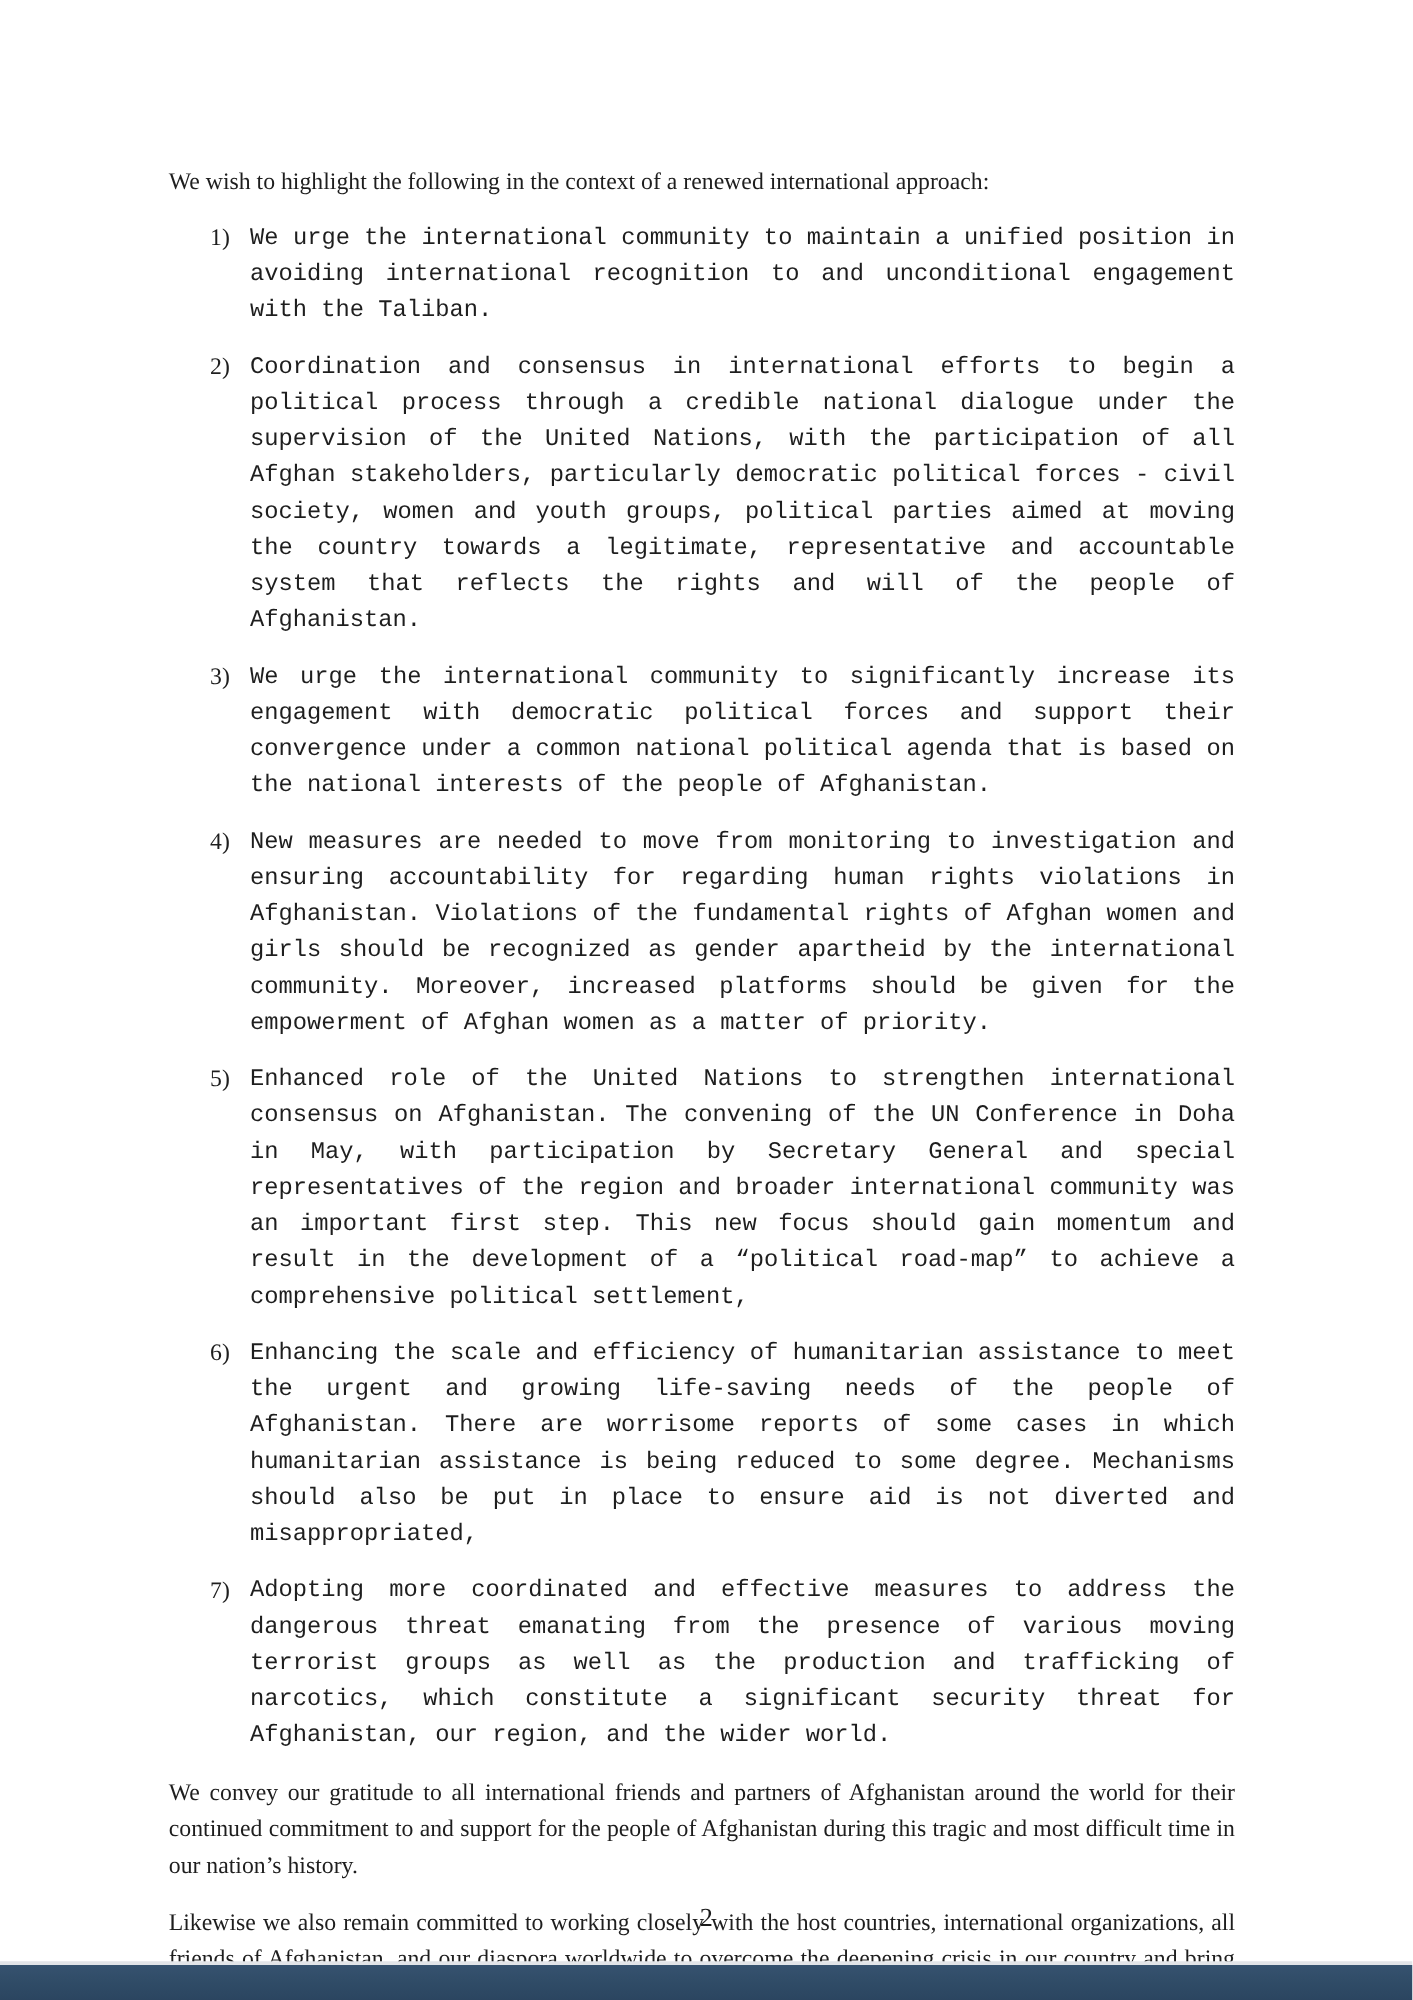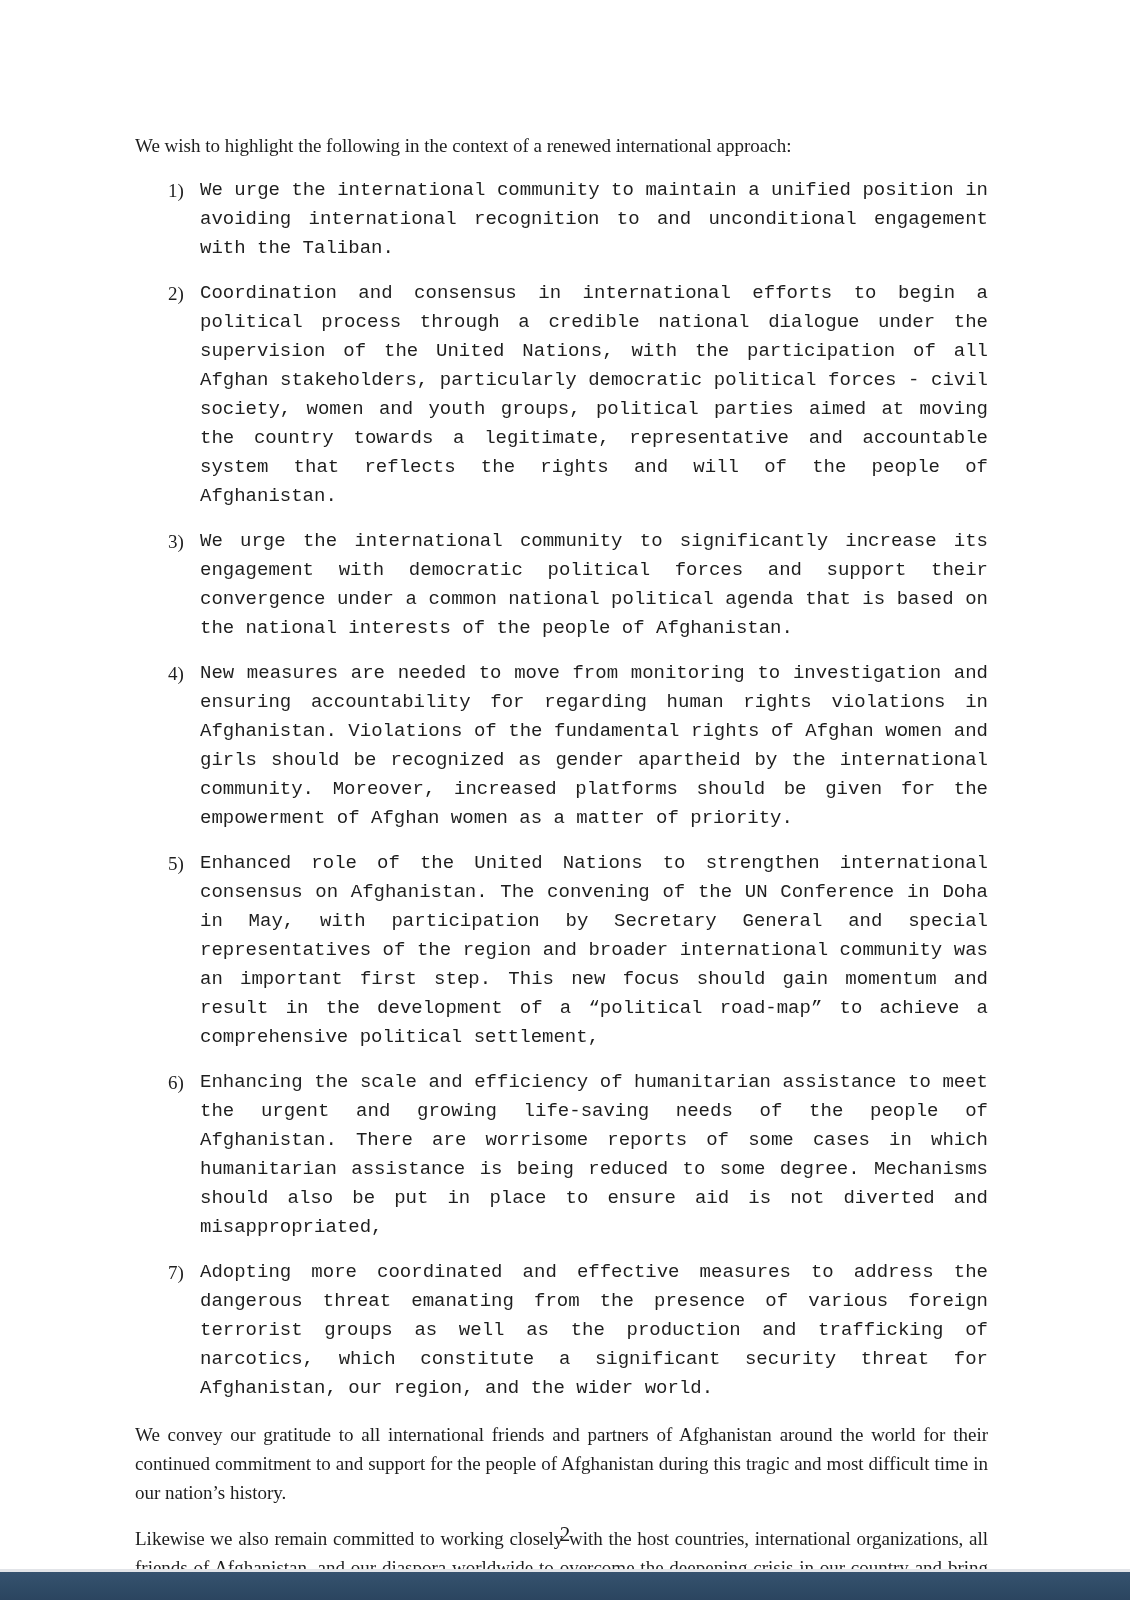--- a/index.html
+++ b/index.html
@@ -105,21 +105,21 @@
       <li>
         <span class="li-num">5)</span>
         <span class="li-text">Enhanced role of the United Nations to strengthen international consensus on Afghanistan. The convening of the UN Conference in Doha in May, with participation by Secretary General and special representatives of the region and broader international community was an important first step. This new focus should gain momentum and result in the development of a “political road-map” to achieve a comprehensive political settlement,</span>
       </li>
       <li>
         <span class="li-num">6)</span>
         <span class="li-text">Enhancing the scale and efficiency of humanitarian assistance to meet the urgent and growing life-saving needs of the people of Afghanistan. There are worrisome reports of some cases in which humanitarian assistance is being reduced to some degree. Mechanisms should also be put in place to ensure aid is not diverted and misappropriated,</span>
       </li>
       <li>
         <span class="li-num">7)</span>
-        <span class="li-text">Adopting more coordinated and effective measures to address the dangerous threat emanating from the presence of various foreign terrorist groups as well as the production and trafficking of narcotics, which constitute a significant security threat for Afghanistan, our region, and the wider world.</span>
+        <span class="li-text">Adopting more coordinated and effective measures to address the dangerous threat emanating from the presence of various moving terrorist groups as well as the production and trafficking of narcotics, which constitute a significant security threat for Afghanistan, our region, and the wider world.</span>
       </li>
     </ol>
 
     <p class="para">We convey our gratitude to all international friends and partners of Afghanistan around the world for their continued commitment to and support for the people of Afghanistan during this tragic and most difficult time in our nation’s history.</p>
     <p class="para">Likewise we also remain committed to working closely with the host countries, international organizations, all friends of Afghanistan, and our diaspora worldwide to overcome the deepening crisis in our country and bring real peace to a democratic, stable and united Afghanistan.</p>
 
   </div>
 
   <div class="page-number">2</div>
 

